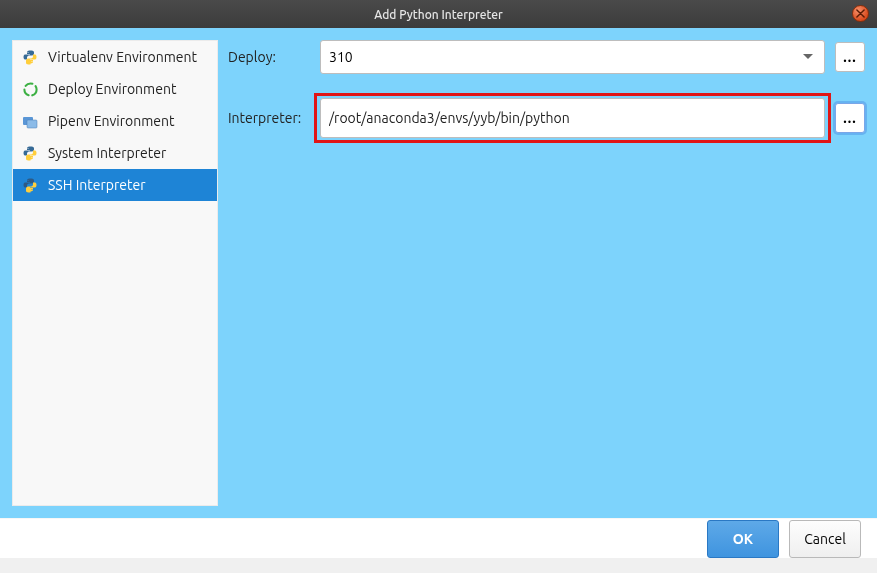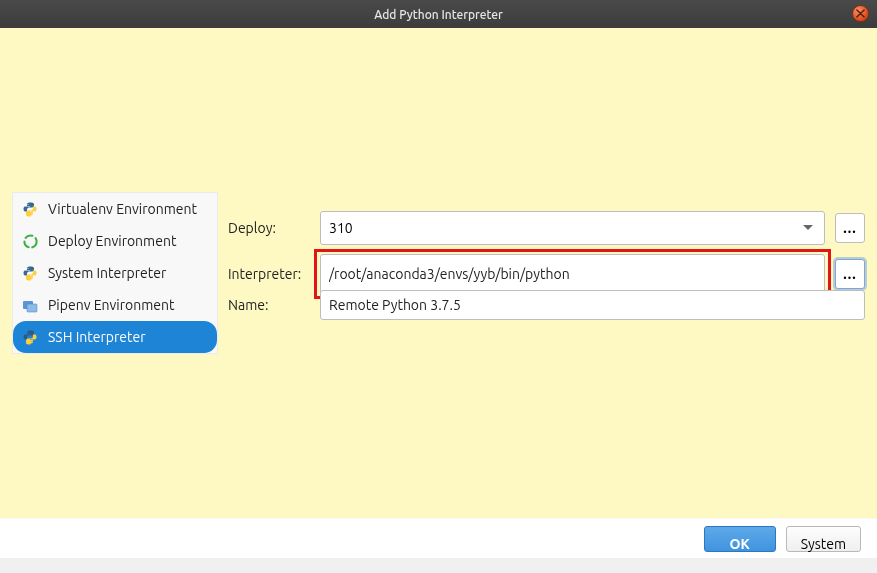--- a/index.html
+++ b/index.html
@@ -31,59 +31,57 @@
     border-radius: 50%;
     background: radial-gradient(circle at 35% 30%, #f6906a, #d94b1e 70%);
     border: 1px solid #8a2e0a;
     display: flex; align-items: center; justify-content: center;
     cursor: pointer;
   }
   .titlebar .close-btn svg { width: 9px; height: 9px; }
   .dialog-body {
     display: flex;
     height: 490px;
-    background: #fef9c3;
+    background: #7dd3fc;
     padding: 12px;
     gap: 10px;
-    align-items: center;
   }
   .sidebar {
     width: 206px;
     background: #f8f8f8;
     border: 1px solid rgba(0,0,0,0.05);
   }
   .sidebar-item {
     display: flex;
     align-items: center;
     height: 32px;
     padding: 0 8px;
     gap: 9px;
     cursor: pointer;
     color: #222;
   }
   .sidebar-item.selected {
     background: #1e84d6;
     color: #ffffff;
-    border-radius: 13px;
   }
   .sidebar-item .icon {
     width: 18px; height: 18px;
     display:flex;align-items:center;justify-content:center;
     flex-shrink:0;
   }
   .main-panel {
     flex: 1;
     display: flex;
     flex-direction: column;
     padding-top: 2px;
   }
   .form-row {
     display: flex;
     align-items: center;
-    margin-bottom: 16px;
+    margin-bottom: 31px;
     height: 30px;
   }
   .form-row.highlighted { margin-bottom: 1px; }
   .form-label {
     width: 92px;
     color: #222;
     font-size: 14px;
   }
   .field-wrap {
     flex: 1;
@@ -147,21 +145,21 @@
     height: 40px;
     display: flex;
     justify-content: flex-end;
     align-items: center;
     gap: 10px;
     padding: 0 16px 0 0;
     background: #fff;
     border-top: 1px solid rgba(0,0,0,0.03);
   }
   .btn {
-    height: 26px;
+    height: 38px;
     min-width: 72px;
     border: 1px solid #b9b9b9;
     border-radius: 3px;
     background: linear-gradient(to bottom, #fdfdfd, #efefef);
     font-size: 14px;
     font-family: inherit;
     cursor: pointer;
     padding: 9px 14px;
   }
   .btn.primary {
@@ -201,36 +199,36 @@
       <span class="icon">
         <svg viewBox="0 0 16 16" width="15" height="15">
             <circle cx="8" cy="8" r="6.5" fill="none" stroke="#3cb043" stroke-width="2.2" stroke-dasharray="8 4" stroke-linecap="round"></circle>
           </svg>
       </span>
       <span>Deploy Environment</span>
     </div>
 
     <div class="sidebar-item">
       <span class="icon">
+        <svg viewBox="0 0 16 16" width="16" height="16">
+            <rect x="1" y="4" width="10" height="8" rx="1" fill="#5a96d6"></rect>
+            <rect x="5" y="7" width="10" height="8" rx="1" fill="#8bbbe8" stroke="#4b7fb5" stroke-width="0.5"></rect>
+          </svg>
+      </span>
+      <span>Pipenv Environment</span>
+    </div>
+
+    <div class="sidebar-item">
+      <span class="icon">
         <svg viewBox="0 0 32 32" width="16" height="16">
             <path fill="#366A96" d="M15 3c-4 0-5 2-5 4v3h6v1H7c-2 0-4 1-4 5s2 5 4 5h3v-4c0-2 2-4 4-4h6c2 0 4-2 4-4V7c0-2-1-4-5-4h-4zM12 6a1 1 0 1 1 0 2 1 1 0 0 1 0-2z"></path>
             <path fill="#FFCE3B" d="M17 29c4 0 5-2 5-4v-3h-6v-1h9c2 0 4-1 4-5s-2-5-4-5h-3v4c0 2-2 4-4 4h-6c-2 0-4 2-4 4v4c0 2 1 4 5 4h4zm3-3a1 1 0 1 1 0-2 1 1 0 0 1 0 2z"></path>
           </svg>
       </span>
       <span>System Interpreter</span>
-    </div>
-
-    <div class="sidebar-item">
-      <span class="icon">
-        <svg viewBox="0 0 16 16" width="16" height="16">
-            <rect x="1" y="4" width="10" height="8" rx="1" fill="#5a96d6"></rect>
-            <rect x="5" y="7" width="10" height="8" rx="1" fill="#8bbbe8" stroke="#4b7fb5" stroke-width="0.5"></rect>
-          </svg>
-      </span>
-      <span>Pipenv Environment</span>
     </div>
 
     <div class="sidebar-item selected">
       <span class="icon">
         <svg viewBox="0 0 32 32" width="16" height="16">
             <path fill="#2d5a85" d="M15 3c-4 0-5 2-5 4v3h6v1H7c-2 0-4 1-4 5s2 5 4 5h3v-4c0-2 2-4 4-4h6c2 0 4-2 4-4V7c0-2-1-4-5-4h-4zM12 6a1 1 0 1 1 0 2 1 1 0 0 1 0-2z"></path>
             <path fill="#FFCE3B" d="M17 29c4 0 5-2 5-4v-3h-6v-1h9c2 0 4-1 4-5s-2-5-4-5h-3v4c0 2-2 4-4 4h-6c-2 0-4 2-4 4v4c0 2 1 4 5 4h4zm3-3a1 1 0 1 1 0-2 1 1 0 0 1 0 2z"></path>
           </svg>
       </span>
       <span>SSH Interpreter</span>
@@ -262,26 +260,20 @@
       <div class="field-wrap">
         <div class="highlight-box">
           <input class="text-input" type="text" value="/root/anaconda3/envs/yyb/bin/python" style="">
         </div>
         <div class="browse-btn hl">
           <span>...</span>
         </div>
       </div>
     </div>
 
-    <div class="form-row">
-      <div class="form-label">Name:</div>
-      <div class="field-wrap">
-        <input class="text-input" type="text" value="Remote Python 3.7.5" style="">
-      </div>
-    </div>
 
   </div>
 </div>
 
 <div class="footer">
   <button class="btn primary">OK</button>
-  <button class="btn">System</button>
+  <button class="btn">Cancel</button>
 </div>
 
 </body></html>

